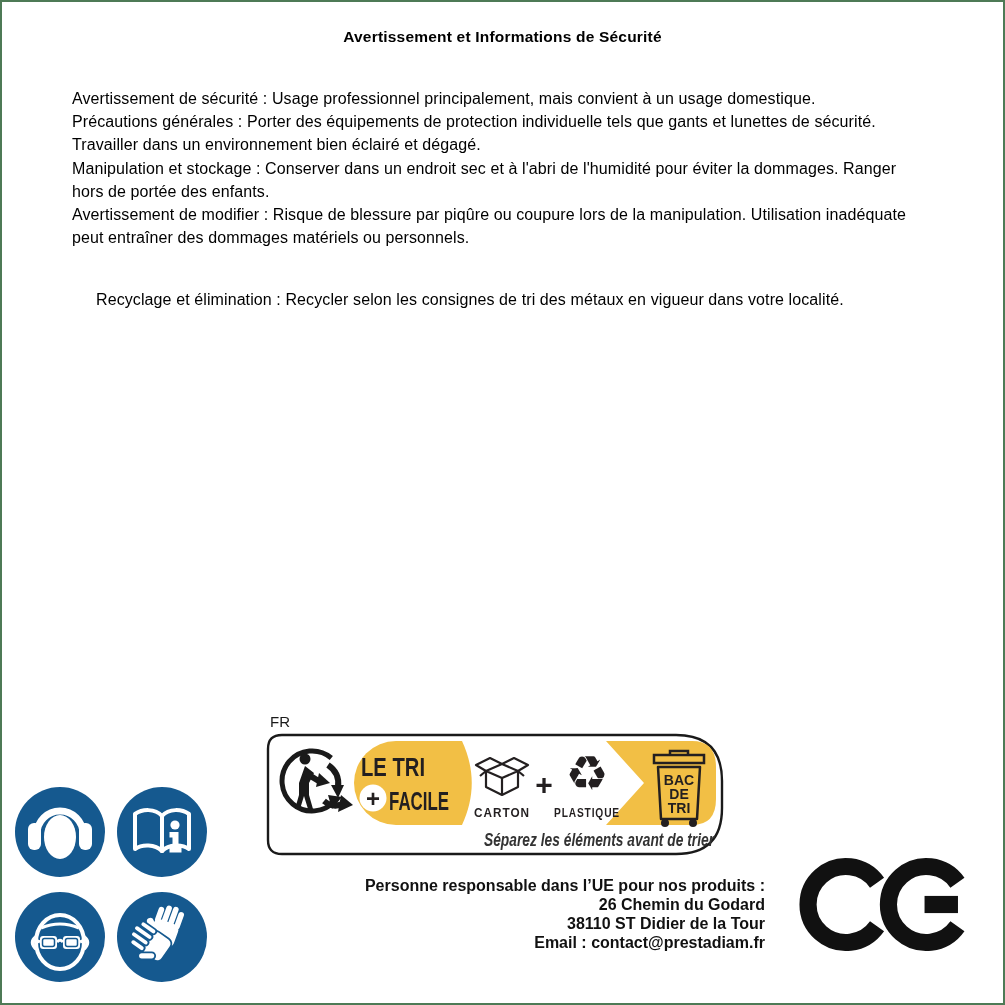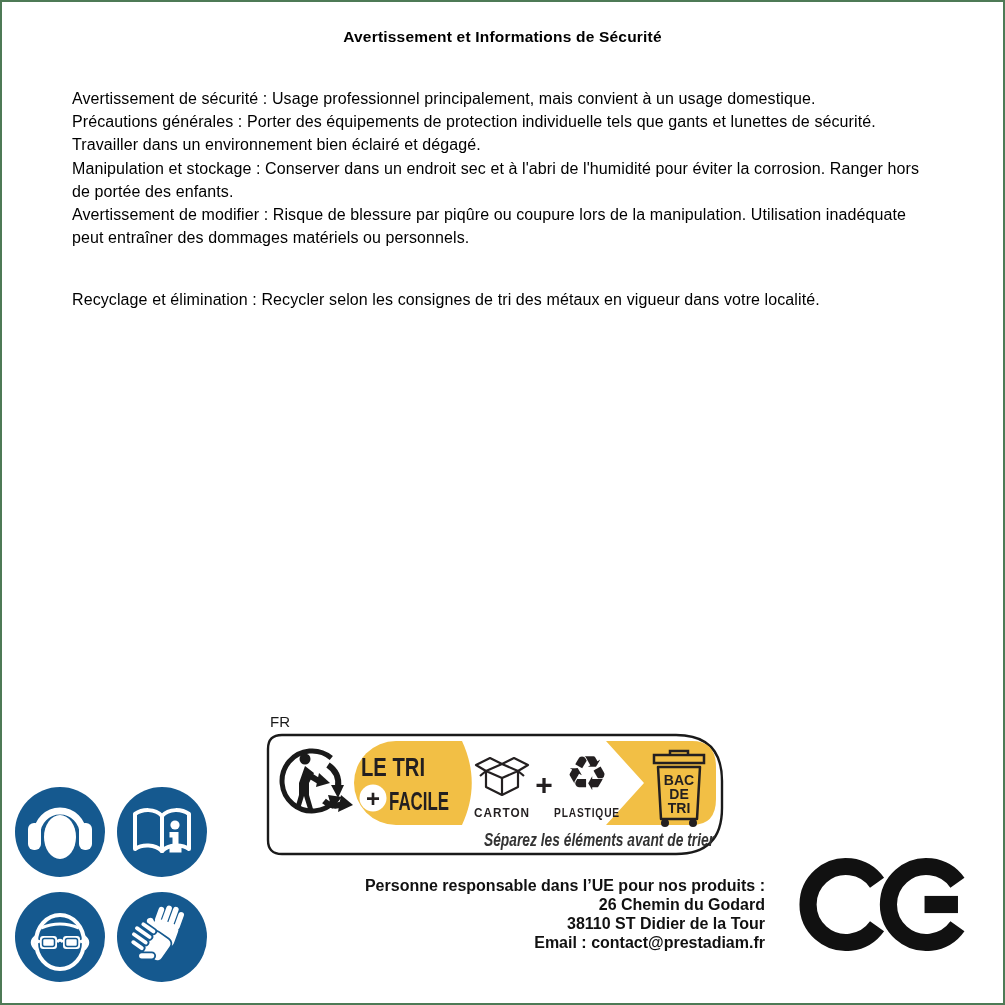--- a/index.html
+++ b/index.html
@@ -10,21 +10,21 @@
   }
   .title{
     position:absolute;top:26px;left:0;width:100%;margin:0;
     text-align:center;font-size:15.5px;font-weight:bold;letter-spacing:.2px;
   }
   .bodytext{
     position:absolute;left:70px;top:85px;width:858px;
     font-size:16px;line-height:23.2px;letter-spacing:.1px;
   }
   .bodytext p{margin:0;}
-  .bodytext p.gap{margin-top:39px;}
+  .bodytext p.gap{margin-top:39px;margin-left:24px;}
   .icon-grid{
     position:absolute;left:13px;top:785px;
     display:grid;grid-template-columns:90px 90px;grid-template-rows:90px 90px;
     gap:15px 12px;
   }
   .fr-label{
     position:absolute;left:268px;top:711px;
     font-size:15px;font-weight:normal;color:#1a1a1a;
   }
   .infotri{position:absolute;left:264px;top:731px;}
@@ -38,21 +38,21 @@
 </head>
 <body>
 
 <div class="page">
 
   <h1 class="title">Avertissement et Informations de Sécurité</h1>
 
   <div class="bodytext">
     <p>Avertissement de sécurité : Usage professionnel principalement, mais convient à un usage domestique.</p>
     <p>Précautions générales : Porter des équipements de protection individuelle tels que gants et lunettes de sécurité. Travailler dans un environnement bien éclairé et dégagé.</p>
-    <p>Manipulation et stockage : Conserver dans un endroit sec et à l'abri de l'humidité pour éviter la corrosion. Ranger hors de portée des enfants.</p>
+    <p>Manipulation et stockage : Conserver dans un endroit sec et à l'abri de l'humidité pour éviter la dommages. Ranger hors de portée des enfants.</p>
     <p>Avertissement de modifier : Risque de blessure par piqûre ou coupure lors de la manipulation. Utilisation inadéquate peut entraîner des dommages matériels ou personnels.</p>
     <p class="gap">Recyclage et élimination : Recycler selon les consignes de tri des métaux en vigueur dans votre localité.</p>
   </div>
 
   <div class="icon-grid">
 
     <svg viewBox="0 0 90 90" width="90" height="90">
       <circle cx="45" cy="45" r="45" fill="#15598f"></circle>
       <path d="M22 47 A 23 23 0 0 1 68 47" stroke="#fff" stroke-width="7" fill="none" stroke-linecap="round"></path>
       <ellipse cx="45" cy="50" rx="16" ry="22" fill="#fff"></ellipse>

